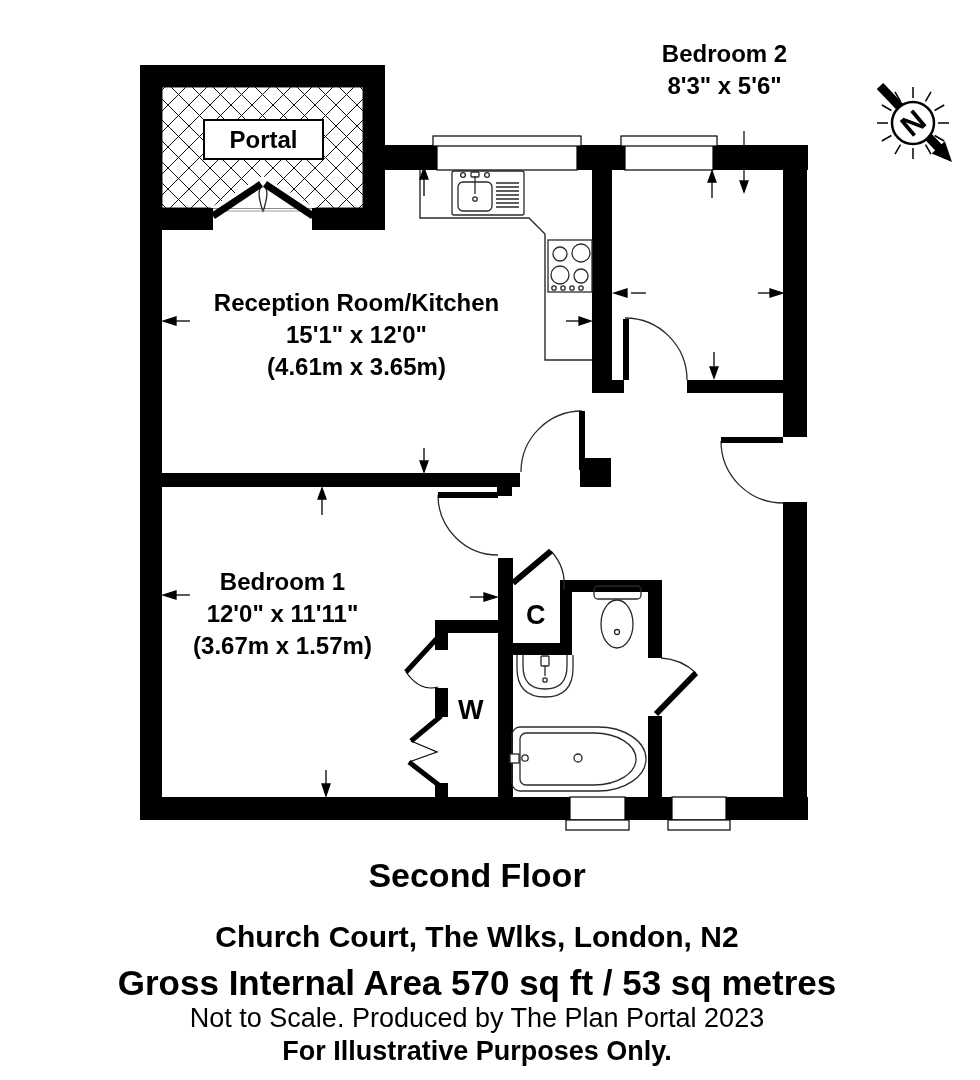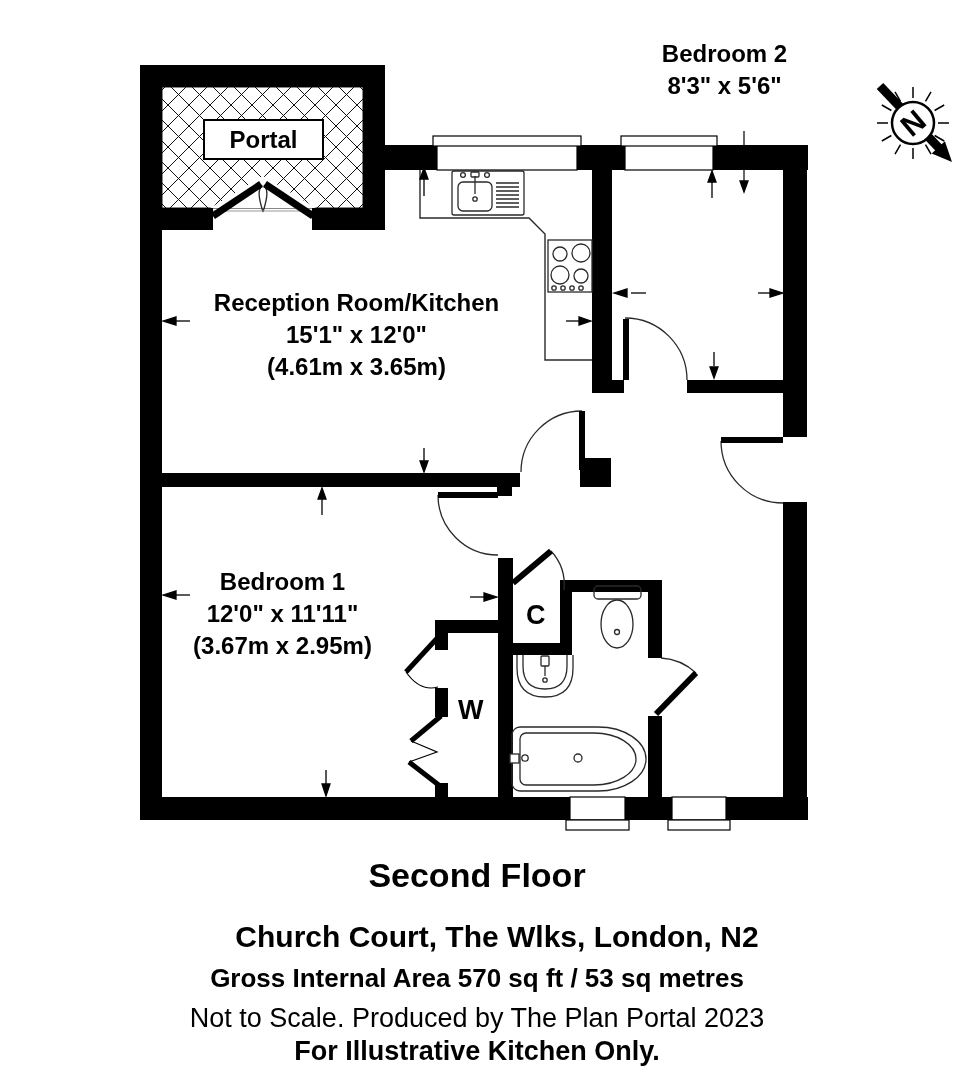--- a/index.html
+++ b/index.html
@@ -6,22 +6,22 @@
   #page{position:relative;width:980px;height:1080px;background:#fff;overflow:hidden;
         font-family:"Liberation Sans",sans-serif;color:#000;}
   #plan-svg{position:absolute;left:0;top:0;}
   .room-label{position:absolute;text-align:center;font-weight:bold;font-size:24px;line-height:32px;white-space:nowrap;}
   .room-label span{display:block;}
   .balcony-label{position:absolute;left:203px;top:119px;width:117px;height:37px;background:#fff;
         border:2px solid #000;font-weight:bold;font-size:24px;line-height:37px;text-align:center;}
   .closet-label{position:absolute;font-weight:bold;font-size:27px;line-height:27px;}
   .footer-line{position:absolute;left:0;width:954px;text-align:center;}
   .floor-title{top:856px;font-size:34px;font-weight:bold;}
-  .addr{top:920px;font-size:30px;font-weight:bold;margin-left:20px;}
-  .area{top:963px;font-size:26px;font-weight:bold;}
+  .addr{top:920px;font-size:30px;font-weight:bold;}
+  .area{top:963px;font-size:35px;font-weight:bold;}
   .note{top:1003px;font-size:27px;font-weight:normal;}
   .purpose{top:1036px;font-size:27px;font-weight:bold;}
 </style>
 </head>
 <body>
 
 <div id="page">
 
 <svg id="plan-svg" width="980" height="845" viewBox="0 0 980 845">
   <defs>
@@ -223,25 +223,25 @@
 
 <div class="room-label" style="left:213px;top:287px;width:287px;">
   <span>Reception Room/Kitchen</span>
   <span>15'1" x 12'0"</span>
   <span>(4.61m x 3.65m)</span>
 </div>
 
 <div class="room-label" style="left:140px;top:566px;width:285px;">
   <span>Bedroom 1</span>
   <span>12'0" x 11'11"</span>
-  <span>(3.67m x 2.95m)</span>
+  <span>(3.67m x 1.57m)</span>
 </div>
 
 <div class="closet-label" style="left:526px;top:602px;">C</div>
 <div class="closet-label" style="left:458px;top:697px;">W</div>
 
 <div class="footer-line floor-title">Second Floor</div>
 <div class="footer-line addr">Church Court, The Wlks, London, N2</div>
 <div class="footer-line area">Gross Internal Area 570 sq ft / 53 sq metres</div>
 <div class="footer-line note">Not to Scale. Produced by The Plan Portal 2023</div>
-<div class="footer-line purpose">For Illustrative Kitchen Only.</div>
+<div class="footer-line purpose">For Illustrative Purposes Only.</div>
 
 </div>
 
 </body></html>

